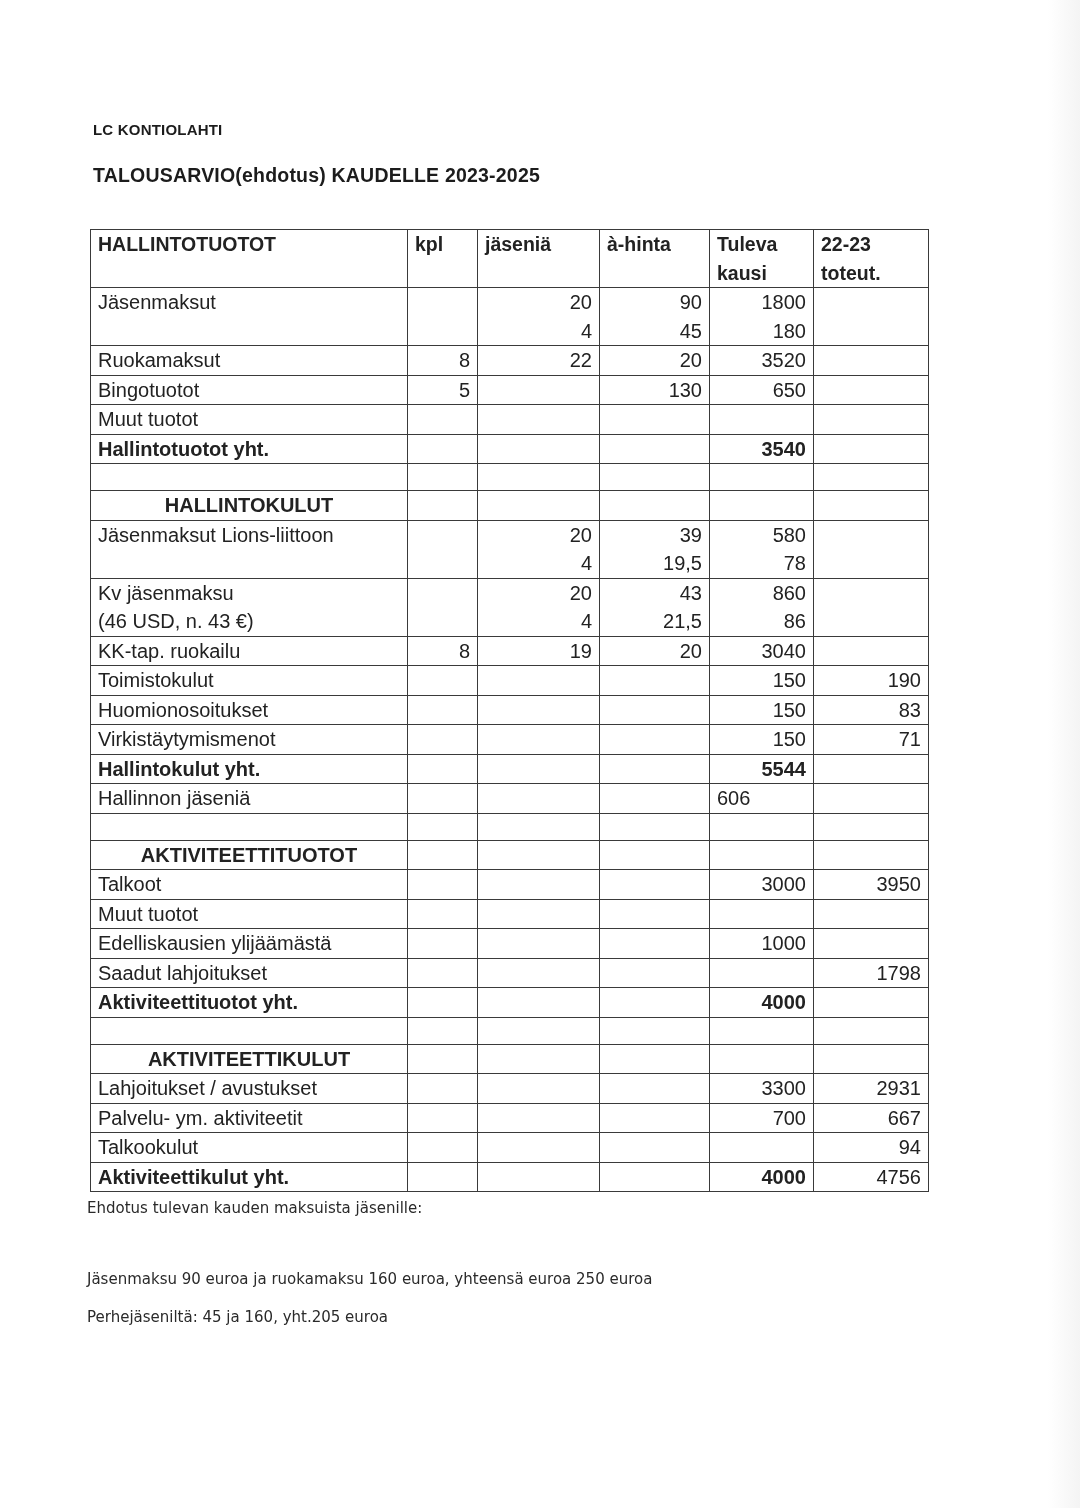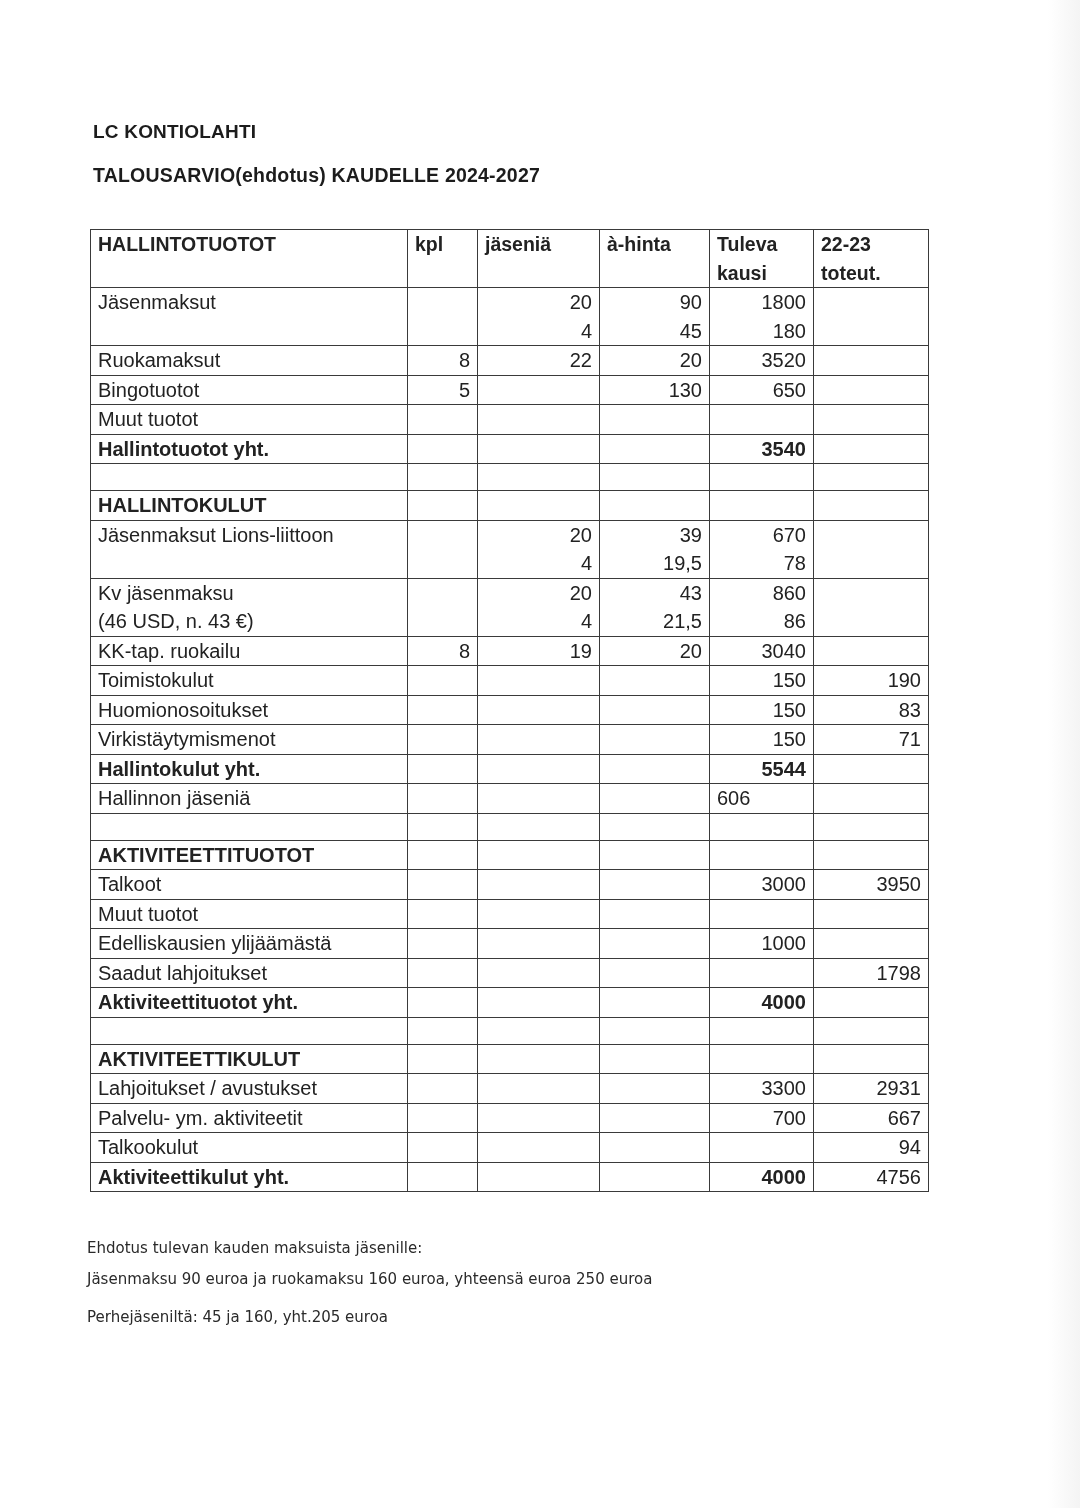--- a/index.html
+++ b/index.html
@@ -1,47 +1,47 @@
 <!DOCTYPE html>
 <html><head>
   <meta charset="utf-8">
   <style>
     html, body { margin: 0; padding: 0; }
     body {
       width: 1080px; height: 1508px; background: #ffffff; position: relative; overflow: hidden;
       font-family: "Liberation Sans", sans-serif; color: #1c1c1c;
     }
     .scan-edge { position: absolute; right: 0; top: 0; width: 32px; height: 1508px; background: linear-gradient(to right, #ffffff, #f4f4f4); }
-    .title1 { position: absolute; left: 93px; top: 121px; font-size: 19px; font-weight: bold; letter-spacing: 0.2px; }
+    .title1 { position: absolute; left: 93px; top: 121px; font-size: 15px; font-weight: bold; letter-spacing: 0.2px; }
     .title2 { position: absolute; left: 93px; top: 164px; font-size: 19.5px; font-weight: bold; letter-spacing: 0.2px; }
     table.budget {
       position: absolute; left: 90px; top: 229px; width: 838px;
       border-collapse: collapse; table-layout: fixed; font-size: 20px;
     }
     table.budget td {
       border: 1.5px solid #3a3a3a; padding: 0 7px; vertical-align: top; line-height: 28.5px;
       font-family: "Liberation Sans", sans-serif; color: #222;
     }
     td.lbl { padding-left: 9px; }
     td.num { text-align: right; padding-right: 8px; }
     td.num-left { text-align: left; padding-left: 10px; margin-top: 24px; }
     tr.hdr td { font-weight: bold; font-size: 19.5px; line-height: 28.5px; padding-top: 0px; }
-    tr.sec td.lbl { font-weight: bold; }
+    tr.sec td.lbl { font-weight: bold; text-align: center; }
     tr.tot td.lbl, tr.tot td.bold { font-weight: bold; }
     tr.blank td { height: 26px; }
     .line { display: block; }
     .notes { position: absolute; left: 87px; font-family: "DejaVu Sans", sans-serif; font-size: 15px; color: #2a2a2a; }
   </style>
 </head>
 <body>
 
 <div class="scan-edge"></div>
 
 <div class="title1">LC KONTIOLAHTI</div>
-<div class="title2">TALOUSARVIO(ehdotus) KAUDELLE 2024-2027</div>
+<div class="title2">TALOUSARVIO(ehdotus) KAUDELLE 2023-2025</div>
 
 <table class="budget">
   <colgroup>
     <col style="width:317px">
     <col style="width:70px">
     <col style="width:122px">
     <col style="width:110px">
     <col style="width:104px">
     <col style="width:115px">
   </colgroup>
@@ -133,21 +133,21 @@
     <td class="num"></td>
     <td class="num">
           <span class="line">20</span>
           <span class="line">4</span>
         </td>
     <td class="num">
           <span class="line">39</span>
           <span class="line">19,5</span>
         </td>
     <td class="num">
-          <span class="line">670</span>
+          <span class="line">580</span>
           <span class="line">78</span>
         </td>
     <td class="num"></td>
   </tr>
   <tr>
     <td class="lbl">
           <span class="line">Kv jäsenmaksu</span>
           <span class="line">(46 USD, n. 43 €)</span>
         </td>
     <td class="num"></td>
@@ -315,15 +315,15 @@
     <td class="lbl">Aktiviteettikulut yht.</td>
     <td></td>
         <td></td>
         <td></td>
     <td class="num bold">4000</td>
     <td class="num">4756</td>
   </tr>
 </tbody>
   </table>
 
-<div class="notes" style="top:1239px">Ehdotus tulevan kauden maksuista jäsenille:</div>
+<div class="notes" style="top:1199px">Ehdotus tulevan kauden maksuista jäsenille:</div>
 <div class="notes" style="top:1270px">Jäsenmaksu  90 euroa ja ruokamaksu 160 euroa, yhteensä  euroa 250 euroa</div>
 <div class="notes" style="top:1308px">Perhejäseniltä: 45 ja 160, yht.205 euroa</div>
 
 </body></html>

